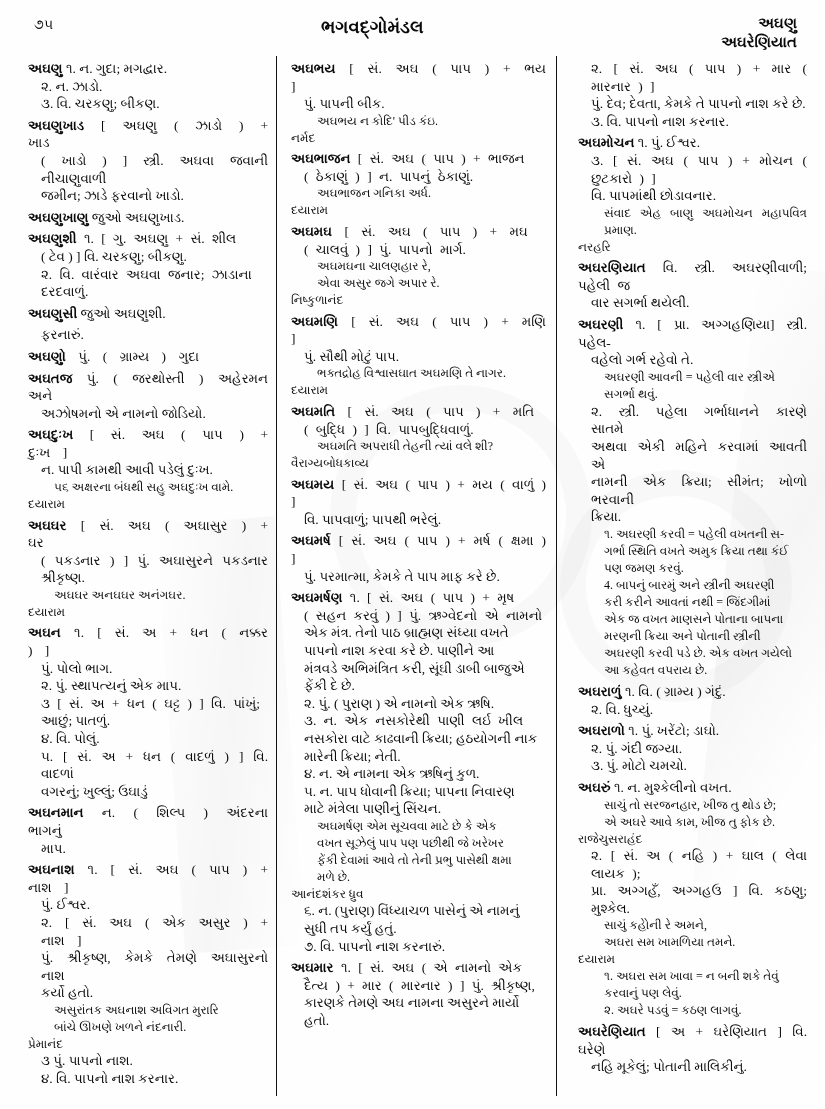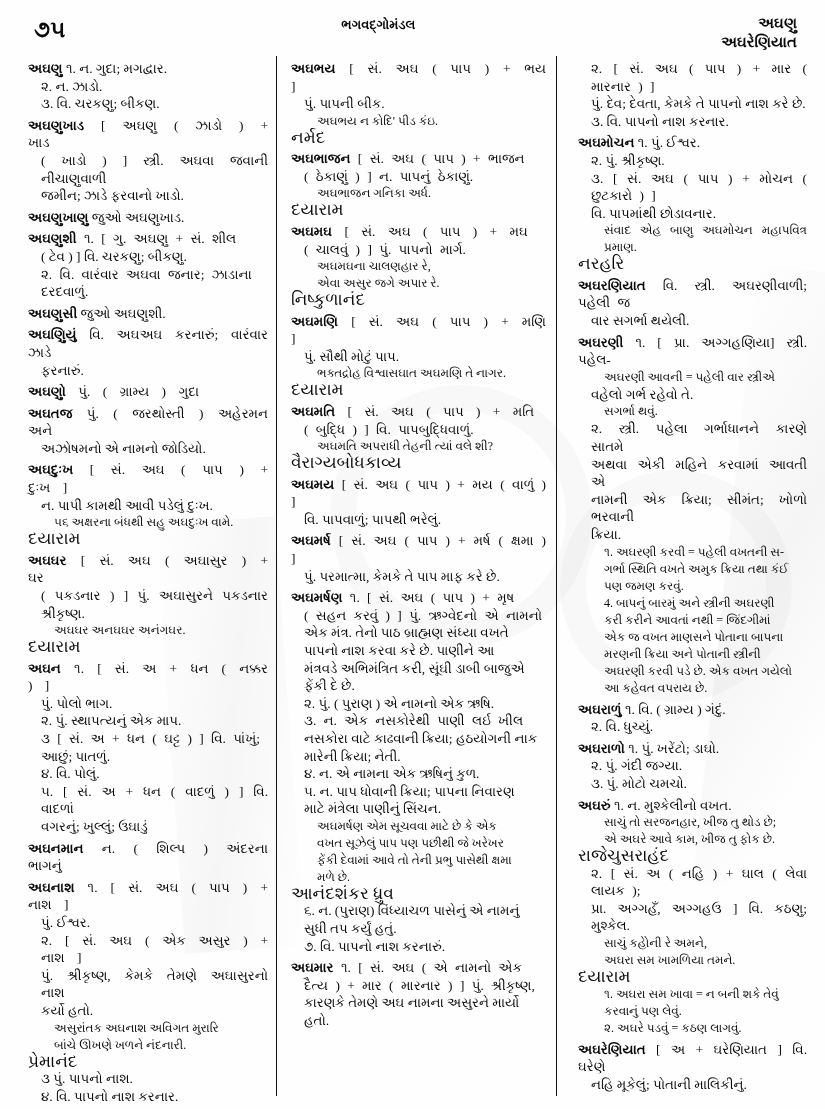--- a/index.html
+++ b/index.html
@@ -40,25 +40,25 @@
     transform:rotate(-4deg);
   }
 
   
   .header{
     position:relative;z-index:2;
     height:46px;
     display:flex;align-items:flex-start;justify-content:space-between;
   }
   .hdr-page-no{
-    font-size:23px;font-weight:bold;letter-spacing:.2px;
+    font-size:14px;font-weight:normal;letter-spacing:.2px;
     padding-left:22px;padding-top:7px;
   }
   .hdr-title{
-    font-size:13px;font-weight:bold;
+    font-size:18px;font-weight:bold;
     padding-top:7px;
     margin-left:-30px;
   }
   .hdr-guides{
     text-align:right;padding-right:16px;padding-top:4px;
     line-height:1.25;
   }
   .hdr-guides div{font-size:15px;font-weight:bold;}
 
   
@@ -88,21 +88,21 @@
   .hw{font-weight:bold;}
   .lvl1{padding-left:0;text-indent:0;}
   .lvl2{padding-left:13px;}
   .quote{
     padding-left:26px;
     font-size:12px;
     line-height:17px;
   }
   .attrib{
     text-align:center;
-    font-size:17px;
+    font-size:12px;
     padding-right:2px;
     line-height:16.5px;
   }
   .gap-sm{height:3px;}
   .wide{word-spacing:4px;}
   .wider{word-spacing:9px;}
 </style>
 </head>
 <body>
 
@@ -147,21 +147,20 @@
           <div class="ln lvl2">( ટેવ ) ] વિ. ચરકણુ; બીકણુ.</div>
           <div class="ln lvl2 wide">૨. વિ. વારંવાર અઘવા જનાર; ઝાડાના</div>
           <div class="ln lvl2">દરદવાળું.</div>
         </div>
         <div class="gap-sm"></div>
         <div class="entry">
           <div class="ln lvl1"><span class="hw">અઘણુસી</span> જુઓ અઘણુશી.</div>
         </div>
         <div class="gap-sm"></div>
         <div class="entry">
-          <div class="ln lvl1 wide"><span class="hw">અઘણિુયું</span> વિ. અઘઅઘ કરનારું; વારંવાર ઝાડે</div>
           <div class="ln lvl2">ફરનારું.</div>
         </div>
         <div class="gap-sm"></div>
         <div class="entry">
           <div class="ln lvl1 wider"><span class="hw">અઘણુો</span> પું. ( ગ્રામ્ય ) ગુદા</div>
         </div>
         <div class="gap-sm"></div>
         <div class="entry">
           <div class="ln lvl1 wider"><span class="hw">અઘતજ</span> પું.  ( જરથોસ્તી )  અહેરમન  અને</div>
           <div class="ln lvl2">અઝોષમનો એ નામનો જોડિયો.</div>
@@ -187,20 +186,21 @@
           <div class="ln lvl2">૨. પું. સ્થાપત્યનું એક માપ.</div>
           <div class="ln lvl2 wide">૩ [ સં. અ + ધન ( ઘટ્ટ ) ] વિ. પાંખું;</div>
           <div class="ln lvl2">આછું; પાતળું.</div>
           <div class="ln lvl2">૪. વિ. પોલું.</div>
           <div class="ln lvl2 wide">૫. [ સં. અ + ધન ( વાદળું ) ] વિ. વાદળાં</div>
           <div class="ln lvl2">વગરનું; ખુલ્લું; ઉઘાડું</div>
         </div>
         <div class="gap-sm"></div>
         <div class="entry">
           <div class="ln lvl1 wider"><span class="hw">અઘનમાન</span> ન.  ( શિલ્પ )  અંદરના  ભાગનું</div>
+          <div class="ln lvl2">માપ.</div>
         </div>
         <div class="gap-sm"></div>
         <div class="entry">
           <div class="ln lvl1 wider"><span class="hw">અઘનાશ</span> ૧.  [ સં. અઘ ( પાપ ) + નાશ ]</div>
           <div class="ln lvl2">પું. ઈશ્વર.</div>
           <div class="ln lvl2 wider">૨.  [ સં.  અઘ  ( એક અસુર )  +  નાશ ]</div>
           <div class="ln lvl2 wide">પું. શ્રીકૃષ્ણ, કેમકે તેમણે અઘાસુરનો નાશ</div>
           <div class="ln lvl2">કર્યો હતો.</div>
           <div class="ln quote">અસુરાંતક અઘનાશ અવિગત મુરારિ</div>
           <div class="ln quote">બાંચે ઊખણે ખળને નંદનારી.</div>
@@ -290,36 +290,35 @@
       </div>
     <div class="col col-3">
         <div class="entry">
           <div class="ln lvl2 wide">૨. [ સં. અઘ ( પાપ ) + માર ( મારનાર ) ]</div>
           <div class="ln lvl2">પું. દેવ; દેવતા, કેમકે તે પાપનો નાશ કરે છે.</div>
           <div class="ln lvl2">૩. વિ. પાપનો નાશ કરનાર.</div>
         </div>
         <div class="gap-sm"></div>
         <div class="entry">
           <div class="ln lvl1"><span class="hw">અઘમોચન</span> ૧. પું. ઈશ્વર.</div>
-          <div class="ln lvl2">૨. પું. શ્રીકૃષ્ણ.</div>
           <div class="ln lvl2 wide">૩. [ સં. અઘ ( પાપ ) + મોચન ( છુટકારો ) ]</div>
           <div class="ln lvl2">વિ. પાપમાંથી છોડાવનાર.</div>
           <div class="ln quote">સંવાદ એહ બાણુ અઘમોચન મહાપવિત્ર પ્રમાણ.</div>
           <div class="ln attrib">નરહરિ</div>
         </div>
         <div class="gap-sm"></div>
         <div class="entry">
           <div class="ln lvl1 wide"><span class="hw">અઘરણિયાત</span> વિ. સ્ત્રી. અઘરણીવાળી; પહેલી જ</div>
           <div class="ln lvl2">વાર સગર્ભા થયેલી.</div>
         </div>
         <div class="gap-sm"></div>
         <div class="entry">
           <div class="ln lvl1 wide"><span class="hw">અઘરણી</span> ૧. [ પ્રા. અગ્ગહણિયા] સ્ત્રી. પહેલ-</div>
+          <div class="ln lvl2">વહેલો ગર્ભ રહેવો તે.</div>
           <div class="ln quote">અઘરણી આવની = પહેલી વાર સ્ત્રીએ</div>
-          <div class="ln lvl2">વહેલો ગર્ભ રહેવો તે.</div>
           <div class="ln quote">સગર્ભા થવું.</div>
           <div class="ln lvl2 wide">૨. સ્ત્રી. પહેલા ગર્ભાધાનને કારણે સાતમે</div>
           <div class="ln lvl2 wide">અથવા એકી મહિને કરવામાં આવતી એ</div>
           <div class="ln lvl2 wide">નામની એક ક્રિયા; સીમંત; ખોળો ભરવાની</div>
           <div class="ln lvl2">ક્રિયા.</div>
           <div class="ln quote">૧. અઘરણી કરવી = પહેલી વખતની સ-</div>
           <div class="ln quote">ગર્ભા સ્થિતિ વખતે અમુક ક્રિયા તથા કંઈ</div>
           <div class="ln quote">પણ જમણ કરવું.</div>
           <div class="ln quote">4. બાપનું બારમું અને સ્ત્રીની અઘરણી</div>
           <div class="ln quote">કરી કરીને આવતાં નથી = જિંદગીમાં</div>

